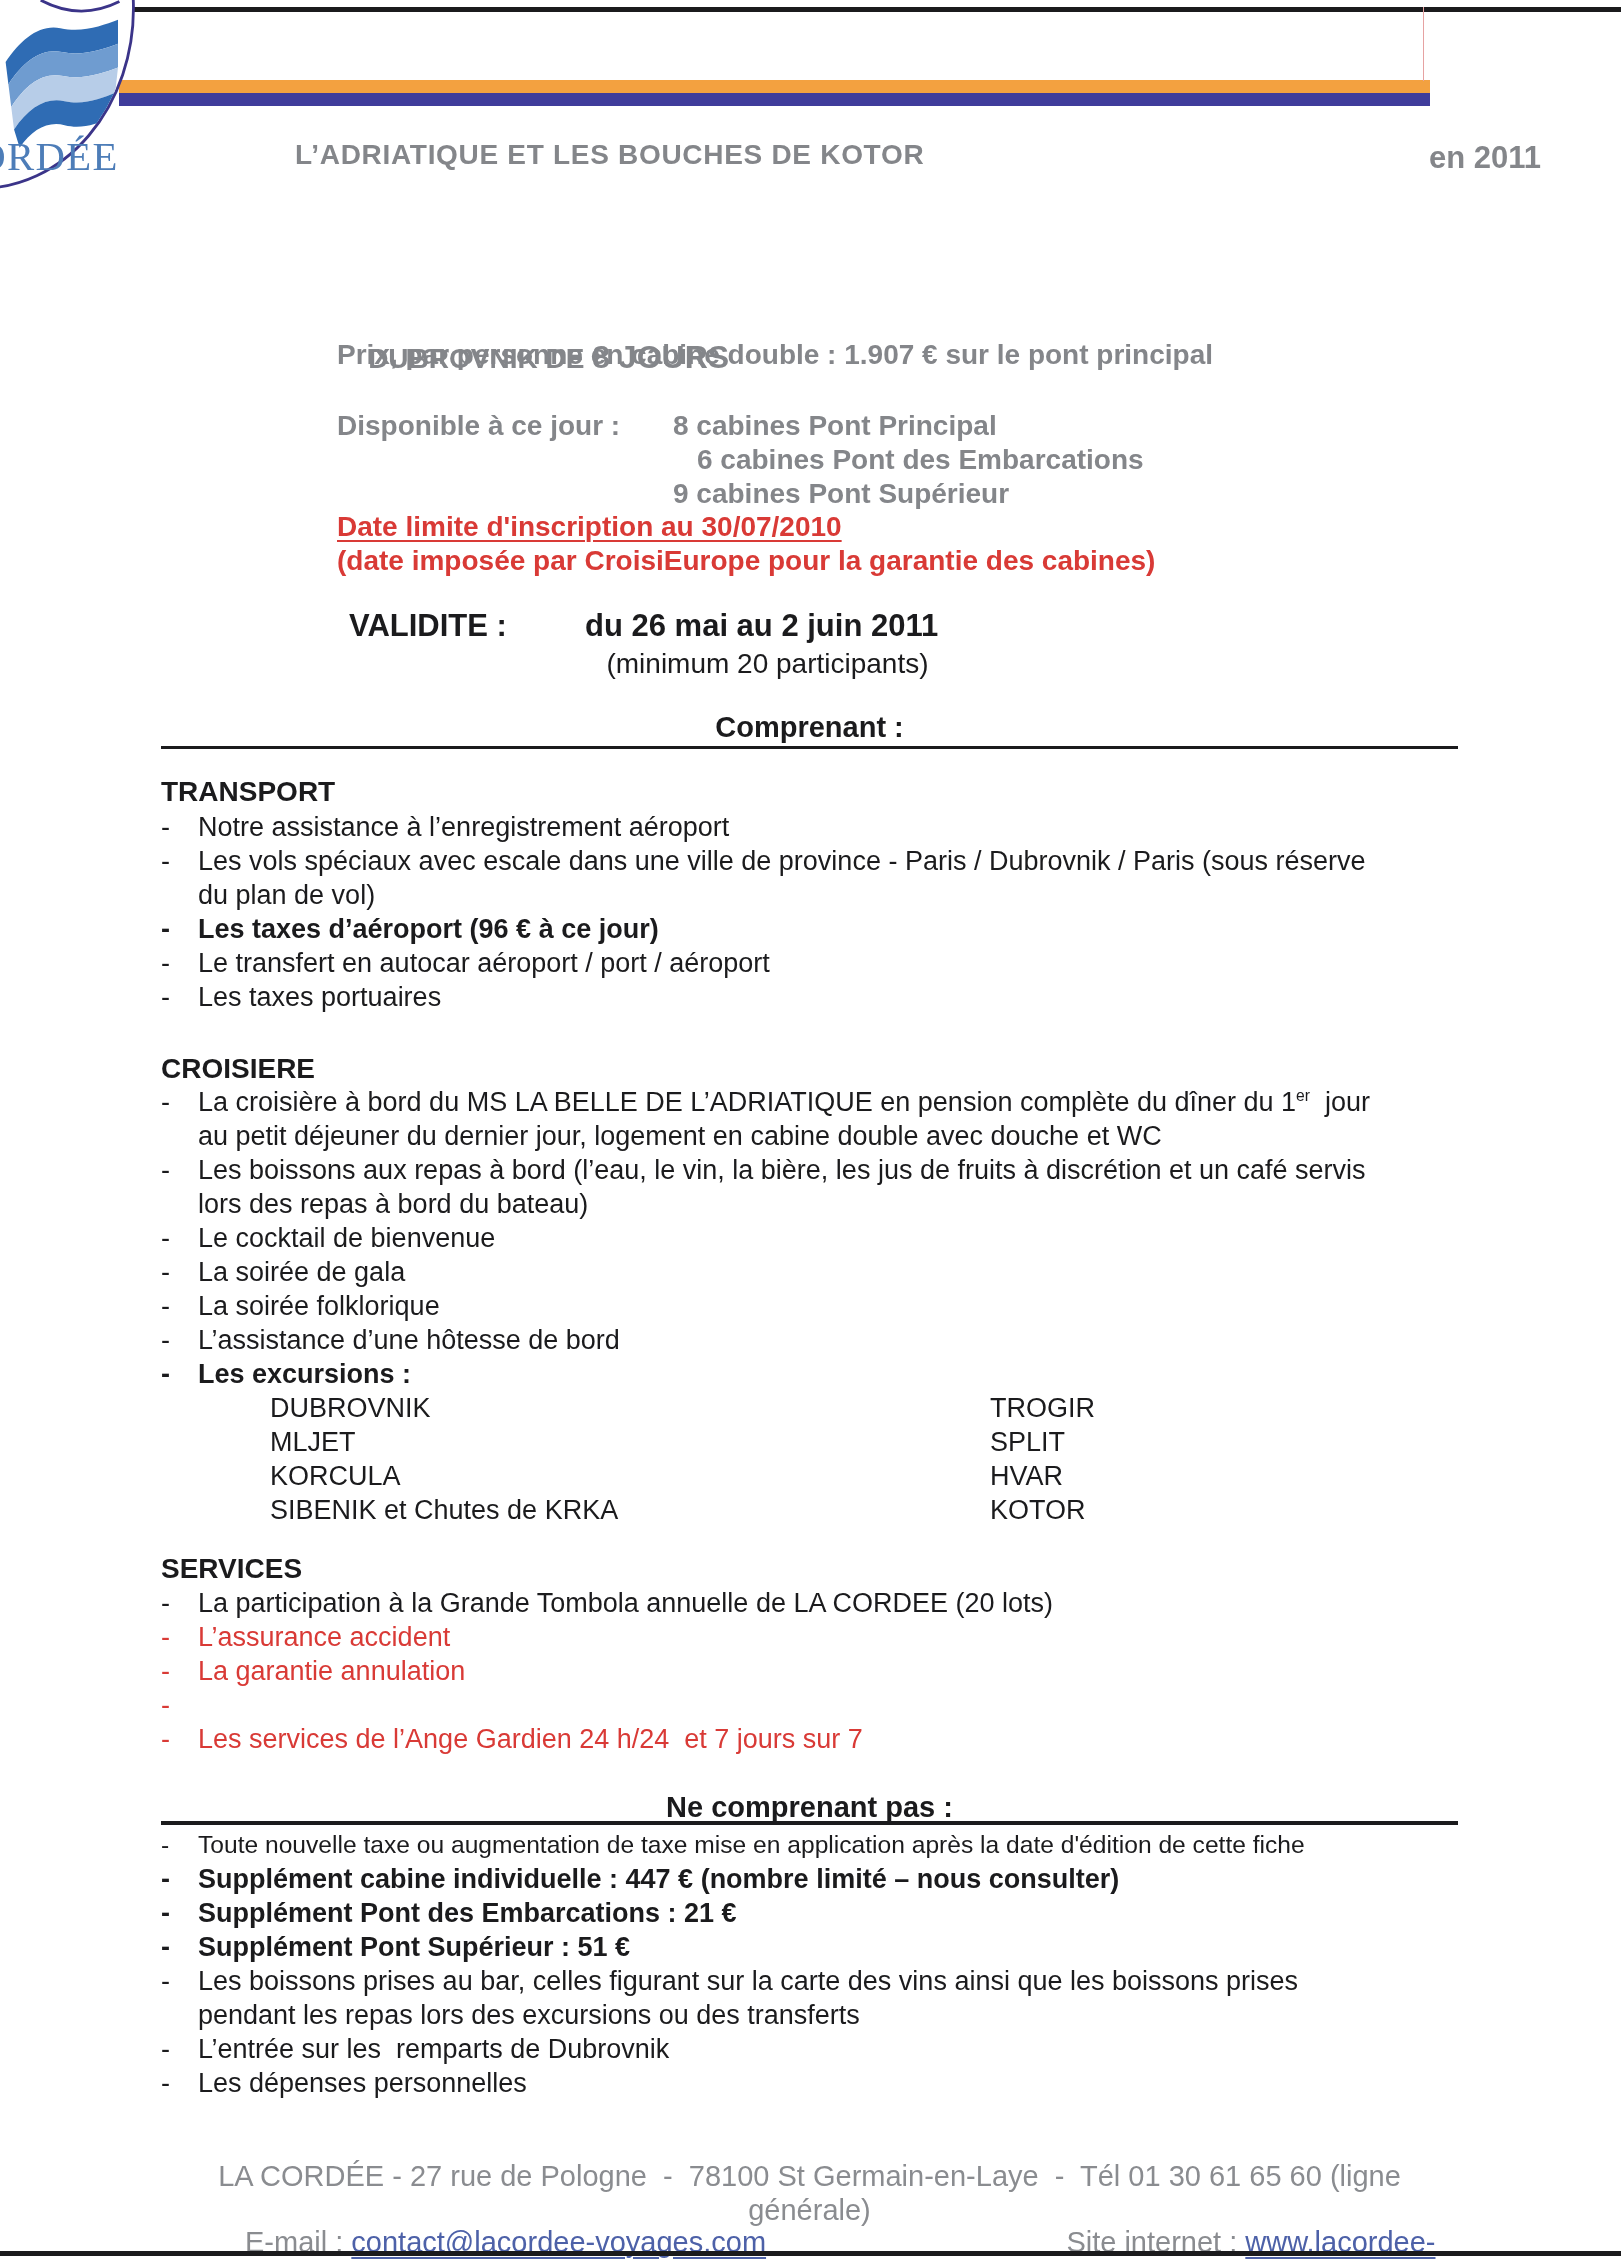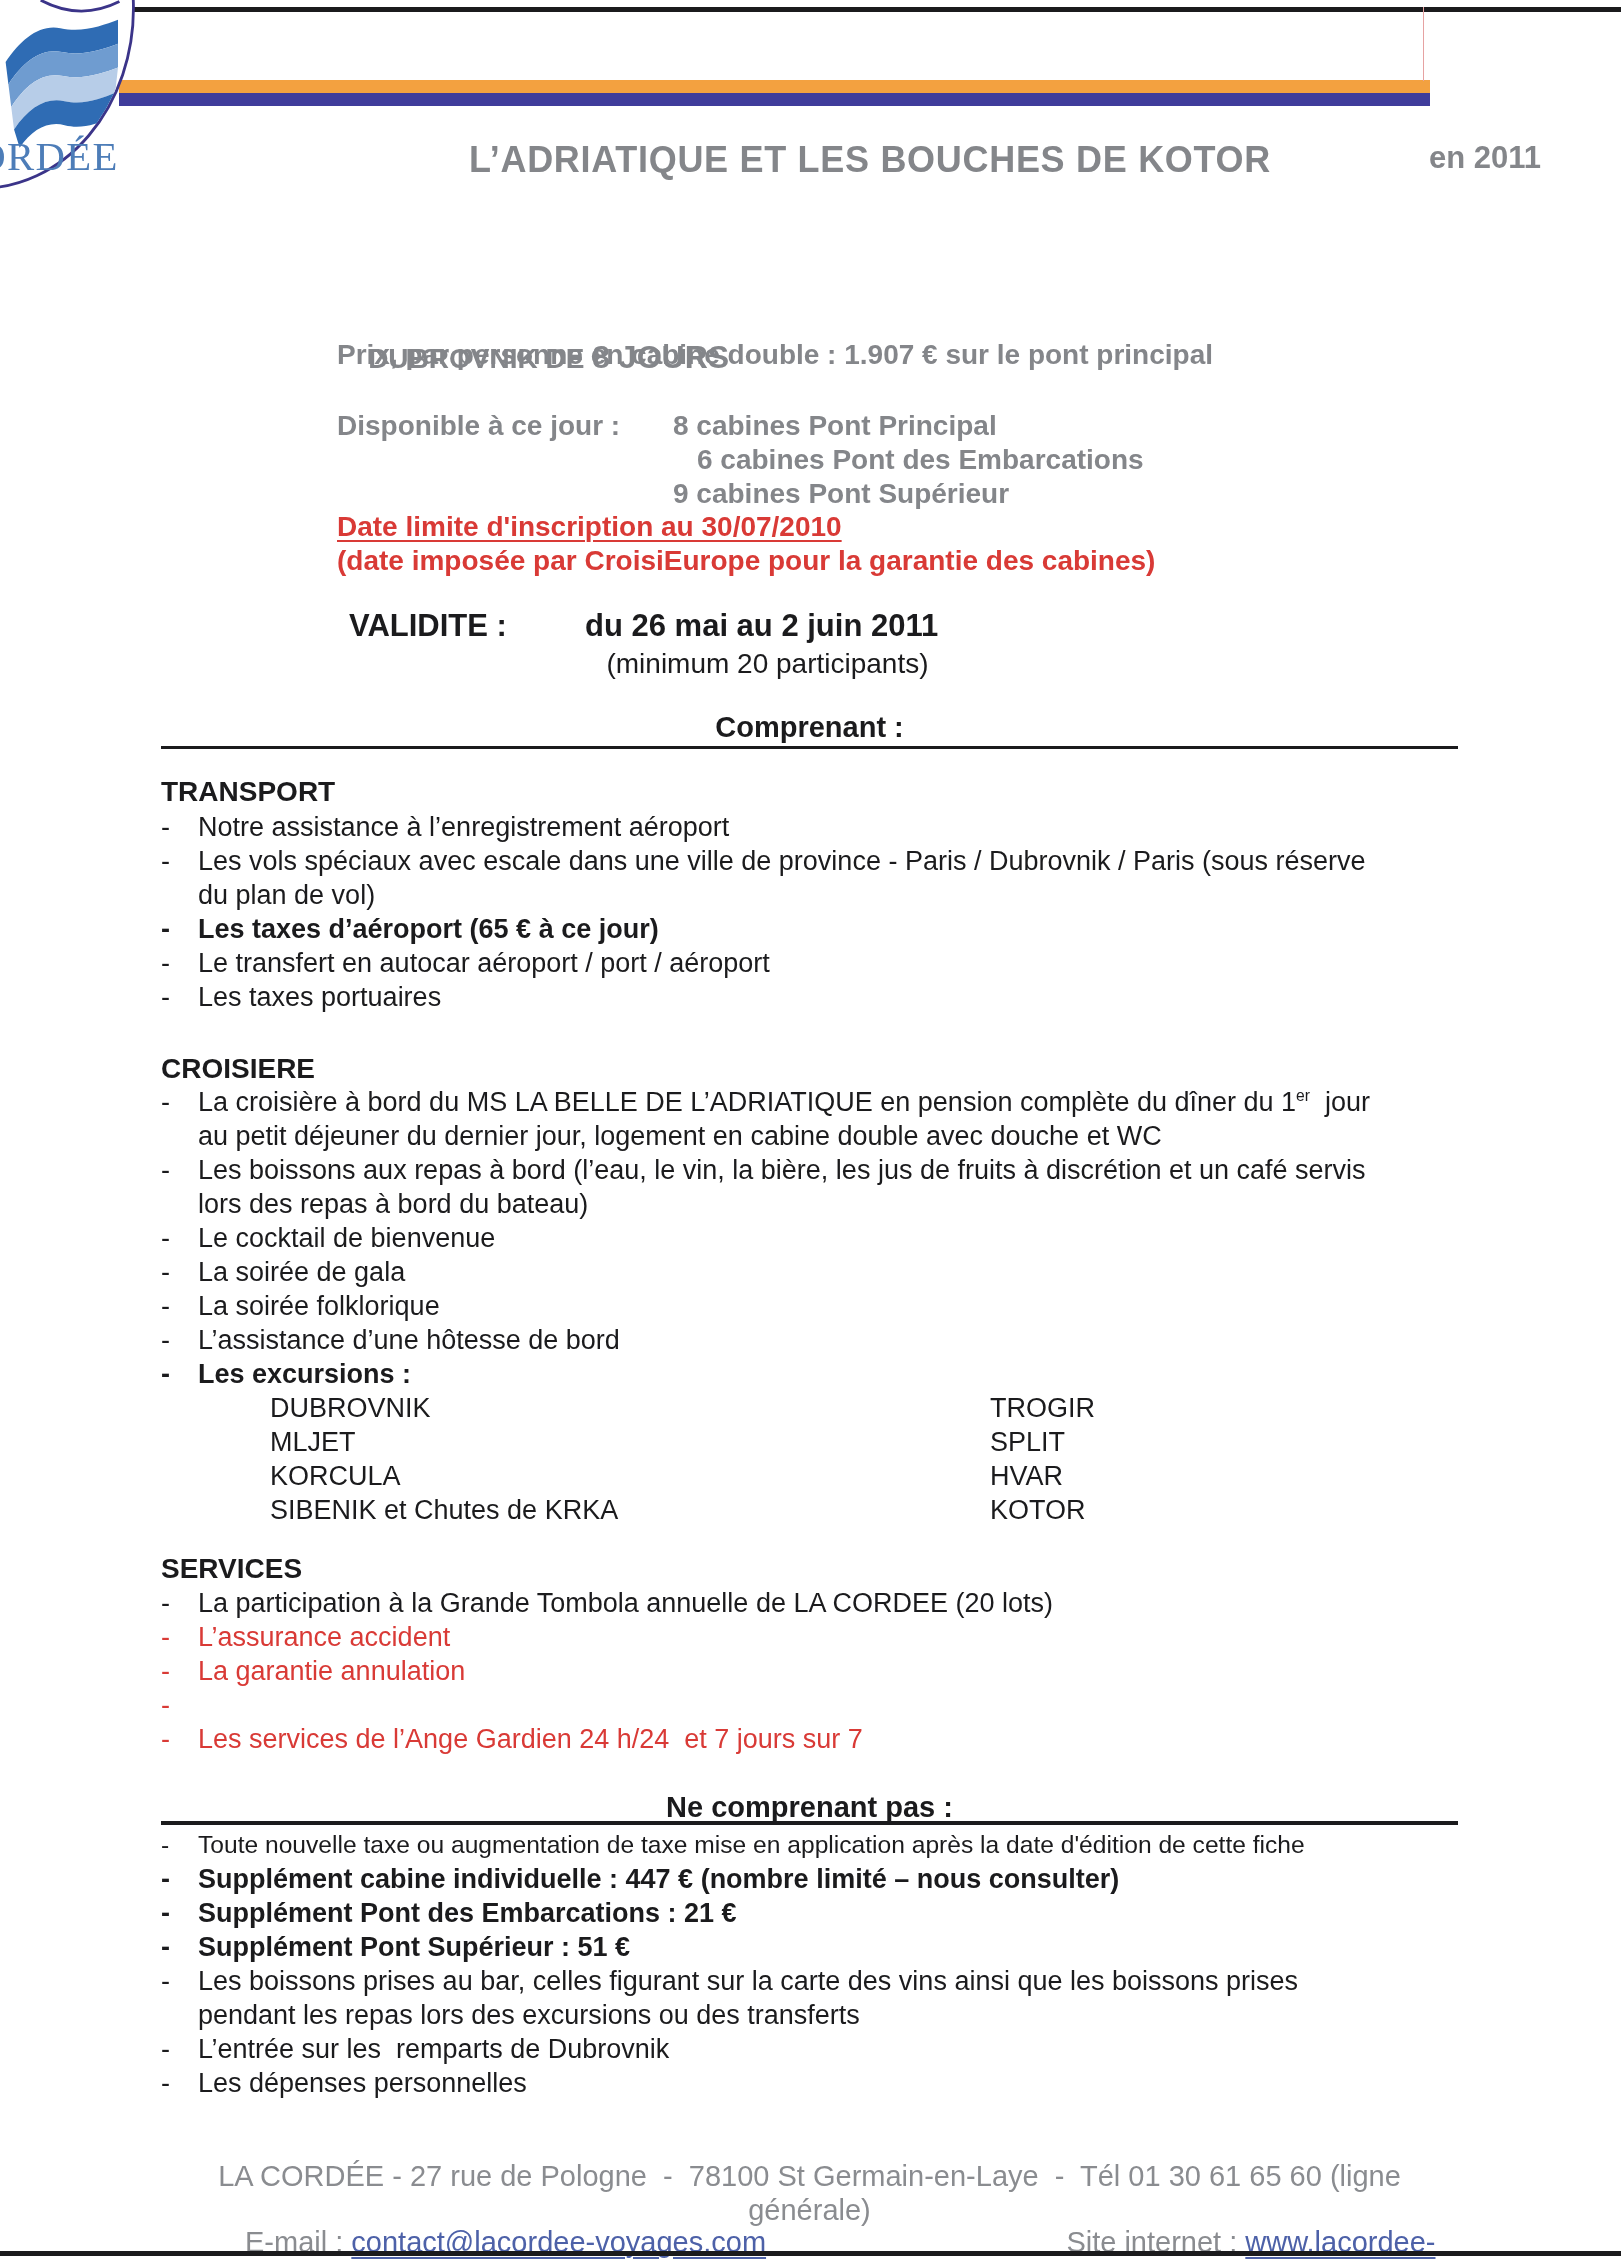--- a/index.html
+++ b/index.html
@@ -2,22 +2,22 @@
 <html style="font-size:11.2px"><head>
 <meta charset="utf-8">
 <style>
   html,body{margin:0;padding:0;background:#e8e8e8;}
   .page{position:relative;width:1622px;height:2261px;background:#ffffff;overflow:hidden;
         font-family:"Liberation Sans",sans-serif;color:#1b1b1d;}
   .abs{position:absolute;}
   .red{color:#d93a36;}
   .b{font-weight:bold;}
   .rule{position:absolute;background:#1b1b1d;}
-  .page-title{position:absolute;left:295px;top:139px;width:976px;text-align:right;
-      font-size:36px;font-weight:bold;color:#84868a;letter-spacing:0.7px;white-space:pre;}
+  .page-title{position:absolute;left:295px;top:139px;width:976px;text-align:left;
+      font-size:28px;font-weight:bold;color:#84868a;letter-spacing:0.7px;white-space:pre;}
   .year{position:absolute;left:1429px;top:140px;font-size:31px;font-weight:bold;color:#84868a;white-space:pre;}
   .stripe{position:absolute;left:119px;width:1311px;}
   .vline{position:absolute;left:1423px;top:7px;width:1.4px;height:74px;background:#e6a2a2;}
   .list{position:absolute;}
   .li{display:flex;height:34px;font-size:27px;line-height:34px;white-space:pre;}
   .li .dash{width:37px;flex:0 0 37px;}
   .li.small{font-size:24.6px;}
   .sec-title{position:absolute;font-size:28px;font-weight:bold;line-height:34px;white-space:pre;}
   .center-head{position:absolute;left:161px;width:1297px;text-align:center;
       font-size:29px;font-weight:bold;line-height:34px;white-space:pre;}
@@ -81,21 +81,21 @@
   <div class="abs" style="left:585px;top:647px;width:365px;text-align:center;font-size:28px;line-height:34px;white-space:pre;">(minimum 20 participants)</div>
 
   <div class="center-head" style="top:710px;">Comprenant :</div>
   <div class="rule" style="top:746px;left:161px;width:1297px;height:2.8px;"></div>
 
   <div class="sec-title" style="left:161px;top:775px;">TRANSPORT</div>
   <div class="list" style="left:161px;top:810px;">
     <div class="li"><span class="dash">-</span><span>Notre assistance à l’enregistrement aéroport</span></div>
     <div class="li"><span class="dash">-</span><span>Les vols spéciaux avec escale dans une ville de province - Paris / Dubrovnik / Paris (sous réserve</span></div>
     <div class="li"><span class="dash"></span><span>du plan de vol)</span></div>
-    <div class="li b"><span class="dash">-</span><span>Les taxes d’aéroport (65 € à ce jour)</span></div>
+    <div class="li b"><span class="dash">-</span><span>Les taxes d’aéroport (96 € à ce jour)</span></div>
     <div class="li"><span class="dash">-</span><span>Le transfert en autocar aéroport / port / aéroport</span></div>
     <div class="li"><span class="dash">-</span><span>Les taxes portuaires</span></div>
   </div>
 
   <div class="sec-title" style="left:161px;top:1052px;">CROISIERE</div>
   <div class="list" style="left:161px;top:1085px;">
     <div class="li"><span class="dash">-</span><span><span>La croisière à bord du MS LA BELLE DE L’ADRIATIQUE en pension complète du dîner du 1</span><sup>er</sup><span>  jour</span></span></div>
     <div class="li"><span class="dash"></span><span>au petit déjeuner du dernier jour, logement en cabine double avec douche et WC</span></div>
     <div class="li"><span class="dash">-</span><span>Les boissons aux repas à bord (l’eau, le vin, la bière, les jus de fruits à discrétion et un café servis</span></div>
     <div class="li"><span class="dash"></span><span>lors des repas à bord du bateau)</span></div>

